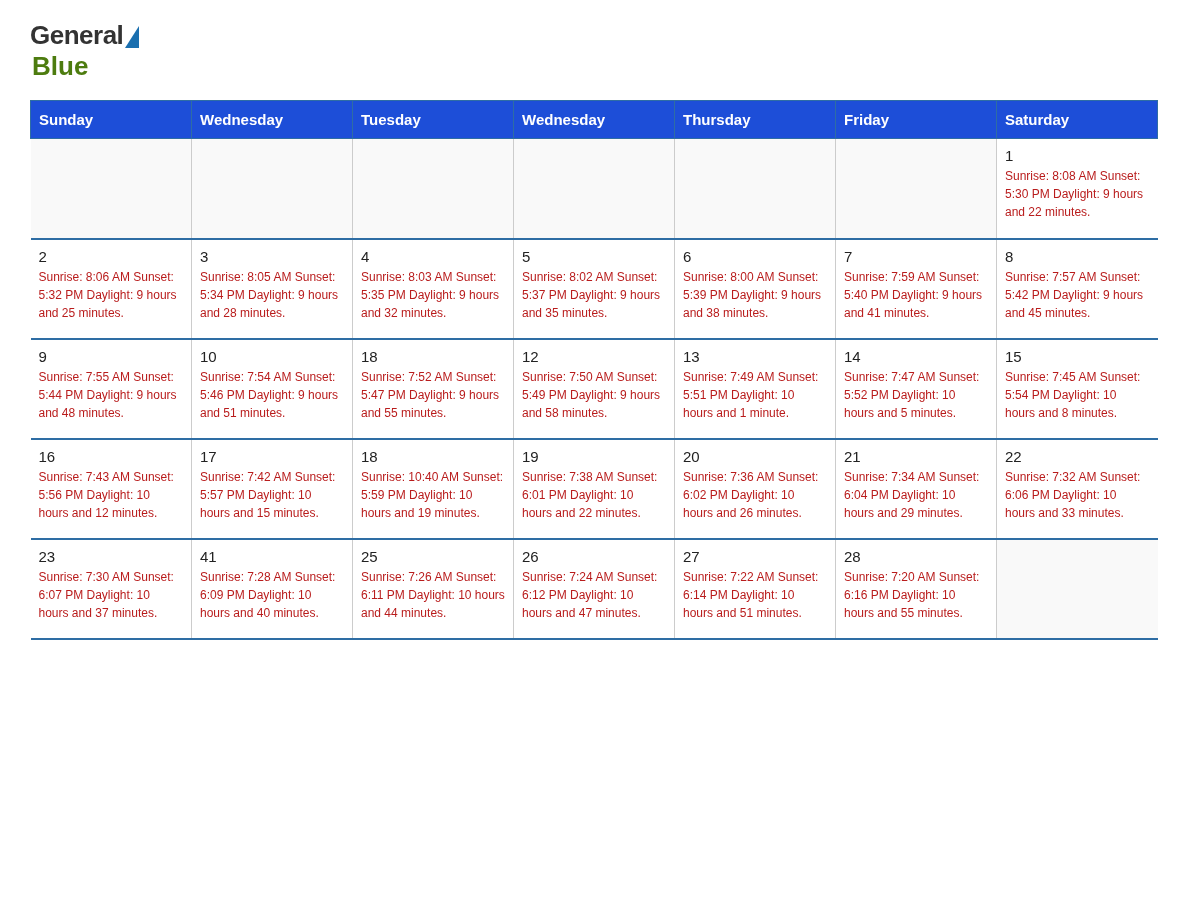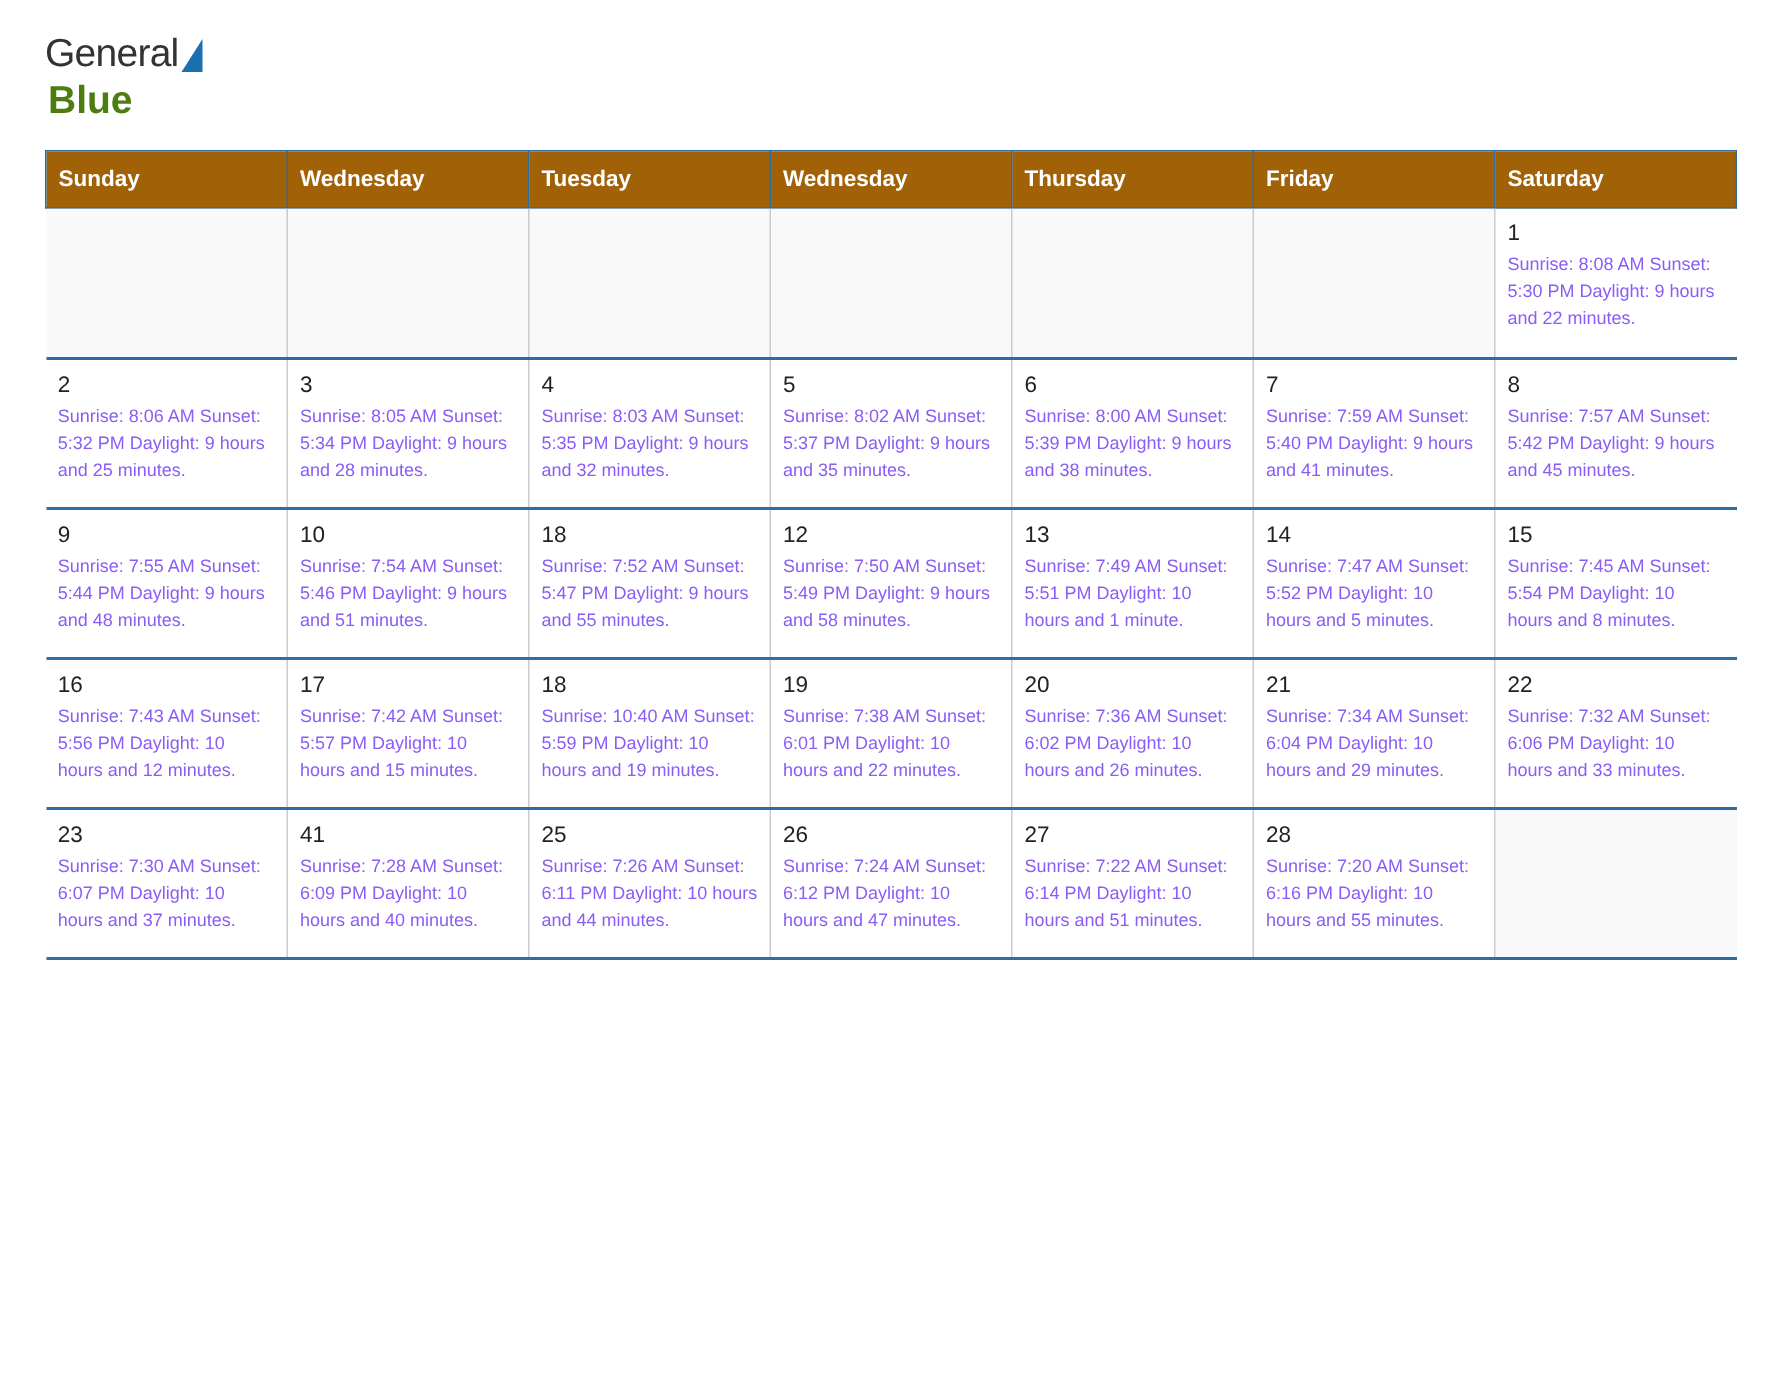--- a/index.html
+++ b/index.html
@@ -20,21 +20,21 @@
       display: flex;
       flex-direction: column;
       align-items: flex-start;
     }
     .logo-top {
       display: flex;
       align-items: center;
     }
     .logo-general {
       font-size: 26px;
-      font-weight: normal;
+      font-weight: bold;
       color: #333;
       letter-spacing: -0.5px;
     }
     .logo-triangle {
       width: 0;
       height: 0;
       border-left: 14px solid transparent;
       border-bottom: 22px solid #1a6faf;
       margin-left: 2px;
       margin-top: 2px;
@@ -58,21 +58,21 @@
       font-size: 22px;
       font-weight: normal;
       color: #444;
       margin-top: 4px;
     }
     table {
       width: 100%;
       border-collapse: collapse;
     }
     thead tr th {
-      background-color: #a16207;
+      background-color: #1d4ed8;
       color: #fff;
       font-size: 15px;
       font-weight: bold;
       padding: 10px 8px;
       text-align: left;
       border: 1px solid #2e6da4;
     }
     tbody tr {
       border-bottom: 2px solid #2e6da4;
     }
@@ -90,21 +90,21 @@
     }
     .day-number {
       font-size: 15px;
       font-weight: normal;
       color: #222;
       display: block;
       margin-bottom: 3px;
     }
     .day-info {
       font-size: 12px;
-      color: #8b5cf6;
+      color: #b91c1c;
       line-height: 1.5;
     }
     .empty-cell {
       background: #f9f9f9;
     }
   </style>
 </head>
 <body>
 
 <div class="header">

